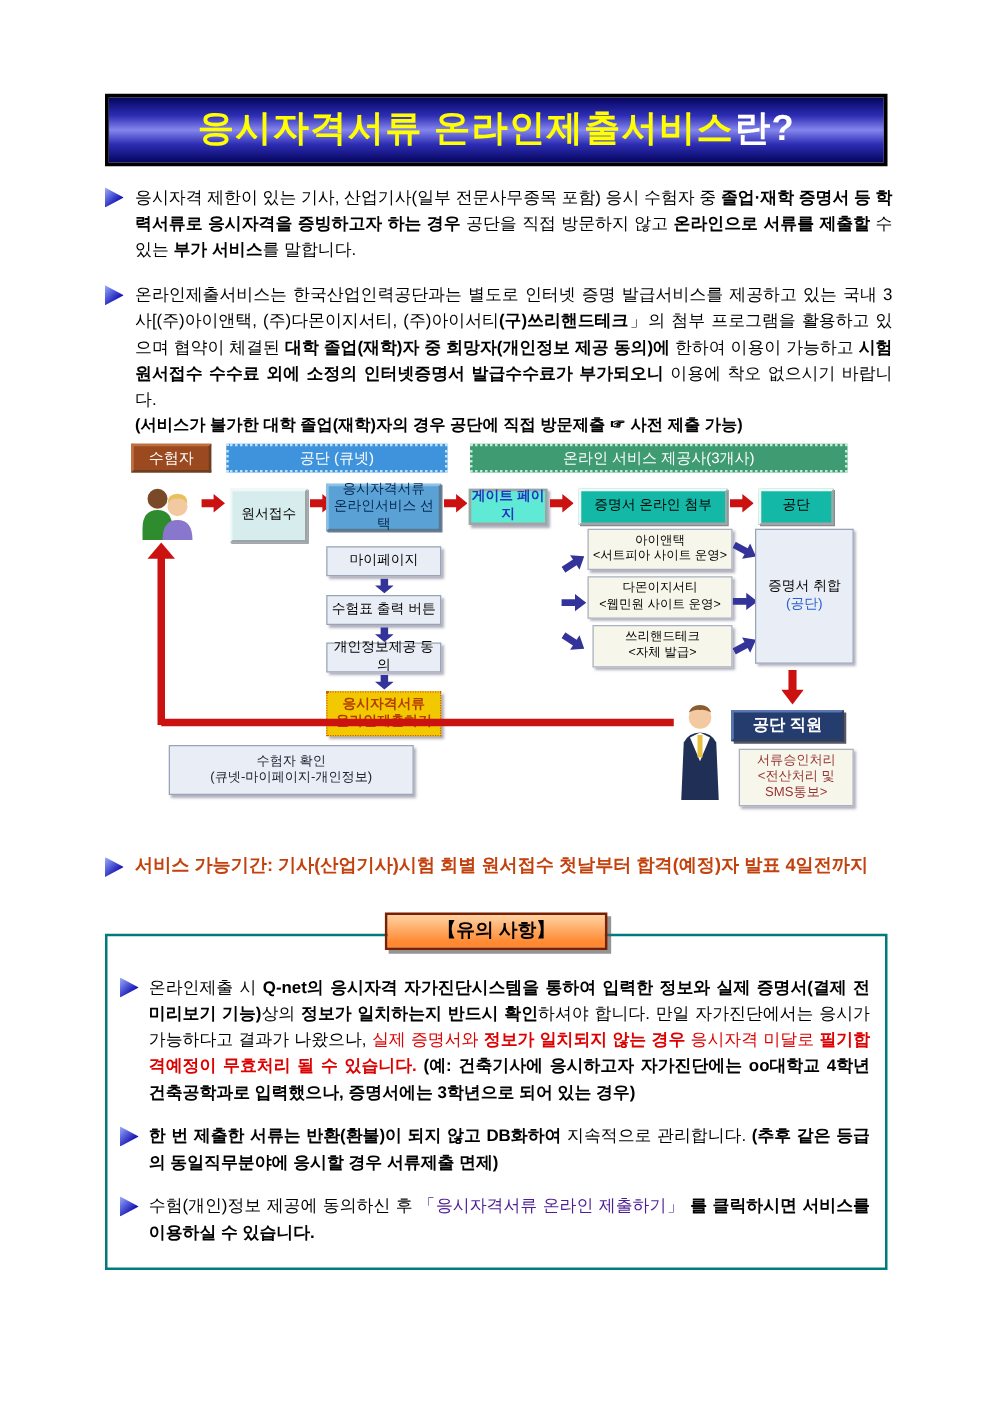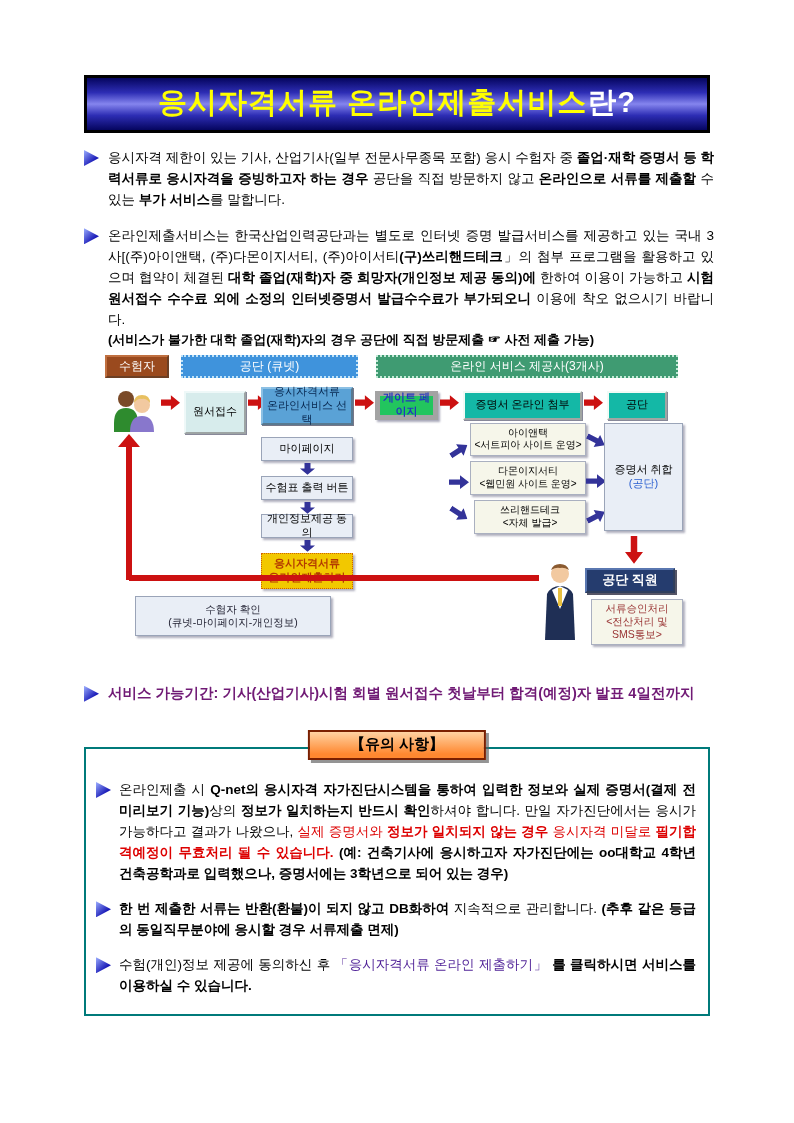--- a/index.html
+++ b/index.html
@@ -28,21 +28,21 @@
   .flow { position:relative; width:600px; height:300px; margin-left:97px; }
   .fb { position:absolute; display:flex; flex-direction:column; align-items:center;
         justify-content:center; text-align:center; font-size:11px; line-height:1.25;
         white-space:pre-line; }
   .lane { font-weight:normal; color:#fff; font-size:12px; }
   .lane-brown { background:#9a4a1e; border:2px outset #c07040; }
   .lane-blue  { background:#3f93dc; border:2px dotted #bfe2f8; }
   .lane-green { background:#3f9b72; border:2px dotted #c2e9d6; }
   .box-cyan  { background:#d7ecec; border:2px outset #eef8f8; box-shadow:1px 1px 0 #889; }
   .box-blue  { background:#5aa2d6; border:2px outset #8cc0e4; color:#06264e; box-shadow:1px 1px 0 #778; }
-  .box-white { background:#22c55e; border:5px solid #a3a3a3; color:#2334c0; font-weight:bold; box-shadow:2px 2px 2px #aab; }
+  .box-white { background:#5eead4; border:2px solid #a3a3a3; color:#2334c0; font-weight:bold; box-shadow:2px 2px 2px #aab; }
   .box-green { background:#14b8a6; border:2px outset #f2faf5; box-shadow:1px 1px 0 #889; }
   .box-gray  { background:#e9eef6; border:1px solid #9aa4b8; box-shadow:2px 2px 2px rgba(80,80,110,.45); }
   .box-yellow{ background:#f2c800; border:1px dotted #d06000; color:#b43c00; font-weight:bold;
                box-shadow:2px 2px 2px rgba(80,80,110,.45); }
   .box-cream { background:#f6f6ea; border:1px solid #aab0c0; box-shadow:2px 2px 2px rgba(80,80,110,.45); font-size:10px; }
   .box-staff { background:#253c6e; border:2px outset #5a77b0; color:#fff; font-weight:bold;
                font-size:13px; box-shadow:2px 2px 0 #556; }
   .box-approve { color:#993333; font-size:10.5px; }
   .box-verify  { font-size:10.5px; color:#223; }
   .collect-sub { color:#2a5fd0; }
@@ -169,21 +169,21 @@
 
     <span class="ret-h"></span>
     <span class="ret-v"></span>
     <span class="ret-head"></span>
     <div class="fb box-gray box-verify" style="left:38px;top:245px;width:196px;height:40px;">수험자 확인
 (큐넷-마이페이지-개인정보)</div>
   </div>
 
   <div class="service">
     <span class="bullet"></span>
-    <div><span style="font-weight: bold; color: #701a75;">서비스 가능기간: 기사(산업기사)시험 회별 원서접수 첫날부터 합격(예정)자 발표 4일전까지</span></div>
+    <div><span style="font-weight: bold; color: #c2410c;">서비스 가능기간: 기사(산업기사)시험 회별 원서접수 첫날부터 합격(예정)자 발표 4일전까지</span></div>
   </div>
 
   <div class="notice-wrap">
     <div class="notice-header">【유의 사항】</div>
     <div class="notice-box">
       <div class="nitem">
         <span class="bullet"></span>
         <div class="ptext"><span>온라인제출 시 </span><span style="font-weight: bold;">Q-net의 응시자격 자가진단시스템을 통하여 입력한 정보와 실제 증명서(결제 전 미리보기 기능)</span><span>상의 </span><span style="font-weight: bold;">정보가 일치하는지 반드시 확인</span><span>하셔야 합니다. 만일 자가진단에서는 응시가 가능하다고 결과가 나왔으나, </span><span style="color: rgb(221, 0, 0);">실제 증명서와 </span><span style="font-weight: bold; color: rgb(221, 0, 0);">정보가 일치되지 않는 경우</span><span style="color: rgb(221, 0, 0);"> 응시자격 미달로 </span><span style="font-weight: bold; color: rgb(221, 0, 0);">필기합격예정이 무효처리 될 수 있습니다.</span><span> </span><span style="font-weight: bold;">(예: 건축기사에 응시하고자 자가진단에는 oo대학교 4학년 건축공학과로 입력했으나, 증명서에는 3학년으로 되어 있는 경우)</span></div>
       </div>
       <div class="nitem">

